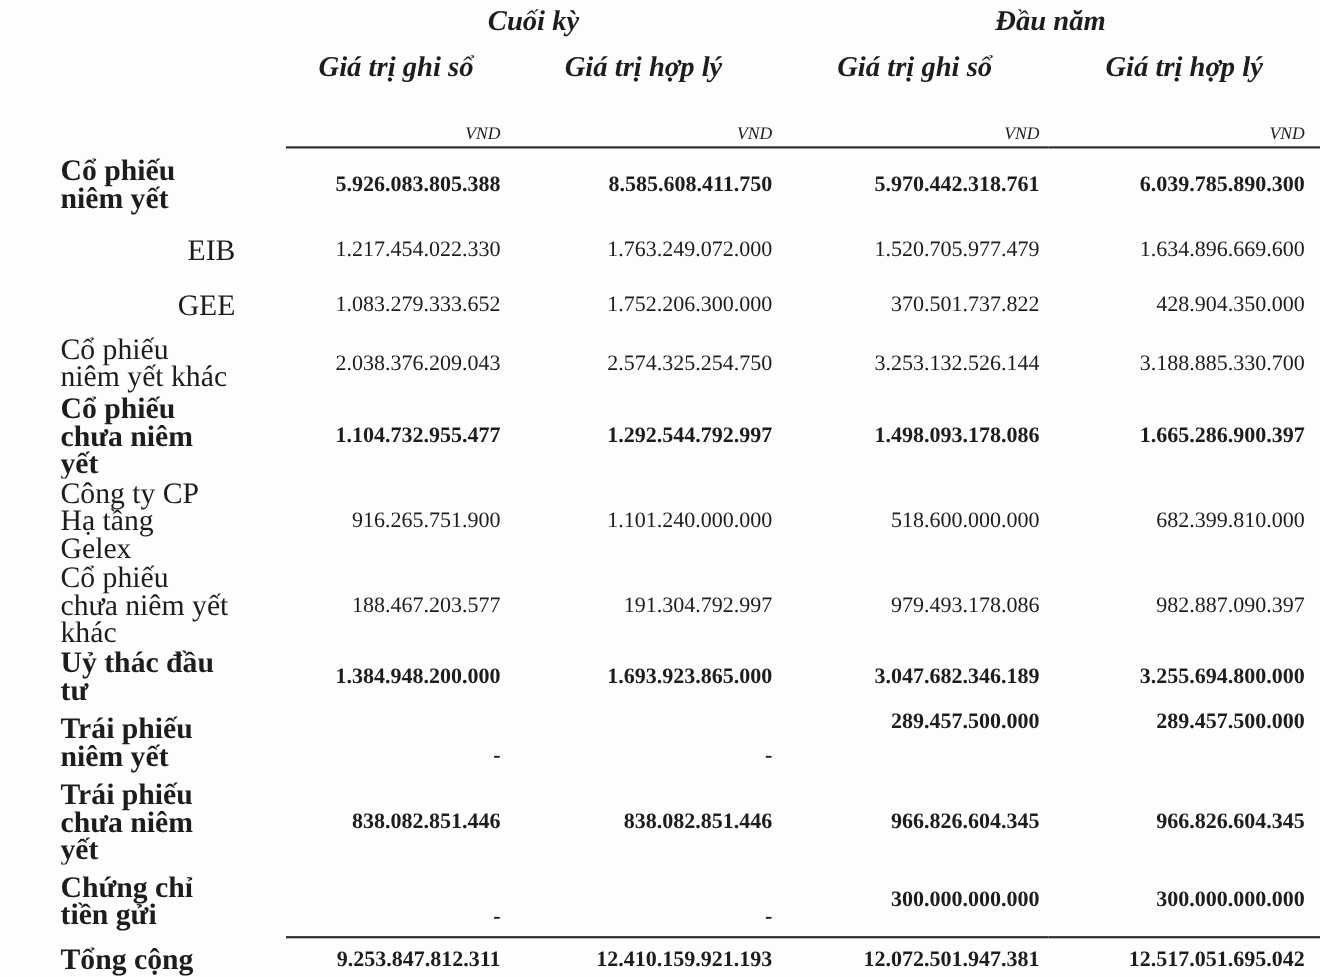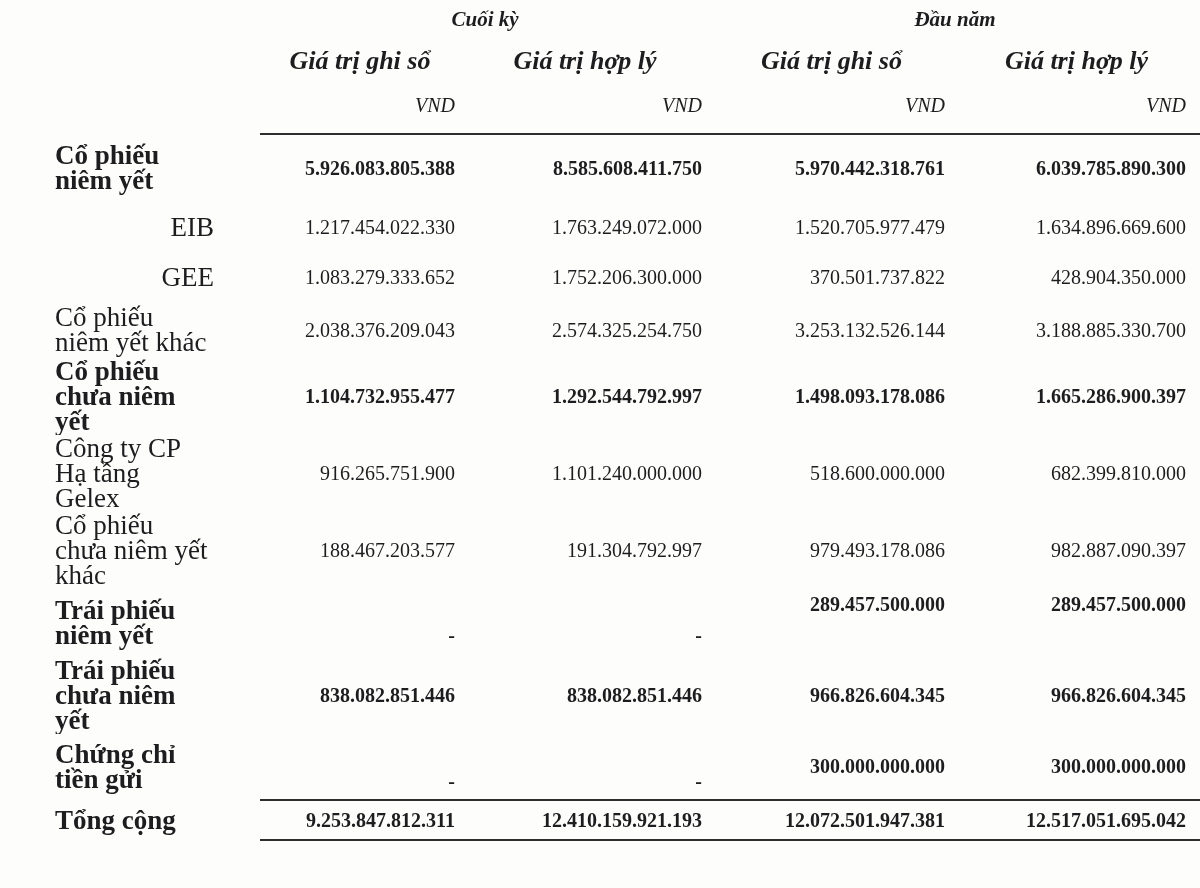--- a/index.html
+++ b/index.html
@@ -45,39 +45,39 @@
     white-space: nowrap;
     margin-top: 43px;
   }
   .c1 { padding-right: 5px; }
   .c2 { padding-right: 8px; }
   .c3 { padding-right: 8px; }
   .c4 { padding-right: 14px; }
   tr.bold .lbl, tr.bold .num { font-weight: bold; }
   
   .grp {
-    font-size: 21px;
+    font-size: 26px;
     font-weight: bold;
     font-style: italic;
     text-align: center;
   }
   .colh {
     font-size: 26px;
     font-weight: bold;
     font-style: italic;
     text-align: center;
     vertical-align: top;
     padding-top: 8px;
   }
   .vnd {
-    font-size: 20px;
+    font-size: 16px;
     font-style: italic;
     text-align: right;
     border-bottom: 2px solid #2e2e30;
-    padding-bottom: 16px;
+    padding-bottom: 2px;
     vertical-align: bottom;
   }
   
   tr.total td.num {
     border-top: 2px solid #2e2e30;
     border-bottom: 2px solid #2e2e30;
   }
   
   td.vt { vertical-align: top; padding-top: 4px; }
   td.vb { vertical-align: bottom; padding-bottom: 10px; }
@@ -186,20 +186,27 @@
     </tr>
 
     <tr class="r7">
       <td class="lbl">Cổ phiếu chưa niêm yết khác</td>
       <td class="num c1">188.467.203.577</td>
       <td class="num c2">191.304.792.997</td>
       <td class="num c3">979.493.178.086</td>
       <td class="num c4">982.887.090.397</td>
     </tr>
 
+    <tr class="r8 bold">
+      <td class="lbl">Uỷ thác đầu tư</td>
+      <td class="num c1">1.384.948.200.000</td>
+      <td class="num c2">1.693.923.865.000</td>
+      <td class="num c3">3.047.682.346.189</td>
+      <td class="num c4">3.255.694.800.000</td>
+    </tr>
 
     <tr class="r9 bold">
       <td class="lbl">Trái phiếu niêm yết</td>
       <td class="num c1 vb">-</td>
       <td class="num c2 vb">-</td>
       <td class="num c3 vt">289.457.500.000</td>
       <td class="num c4 vt">289.457.500.000</td>
     </tr>
 
     <tr class="r10 bold">

